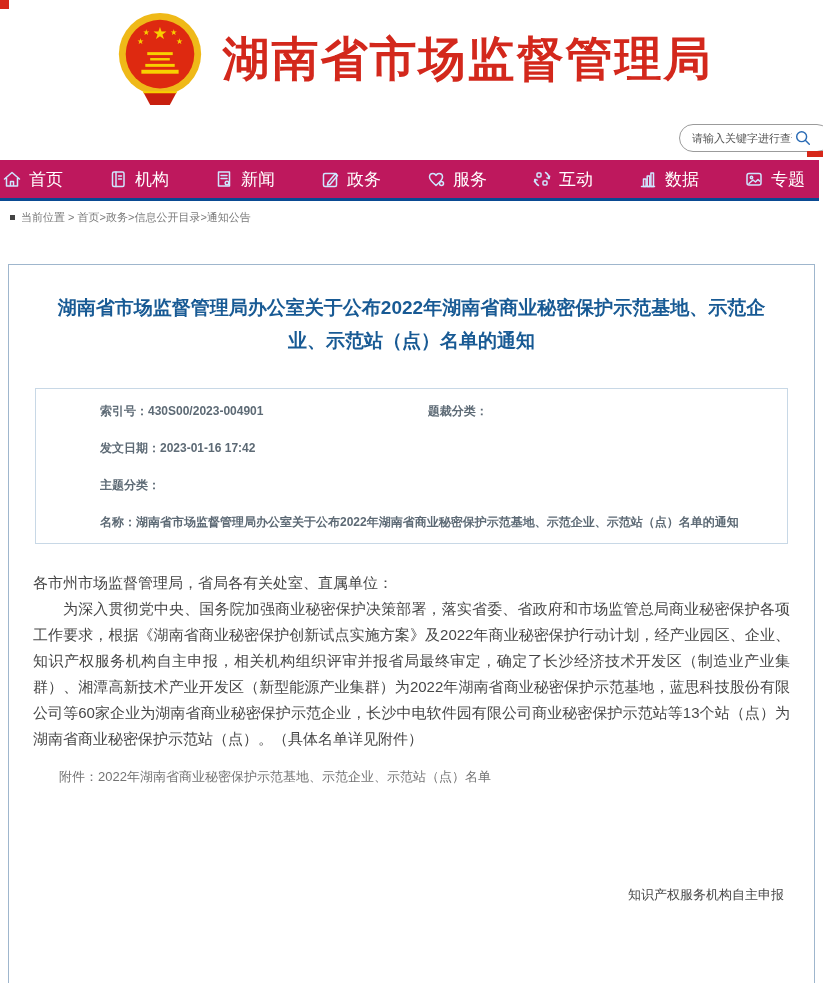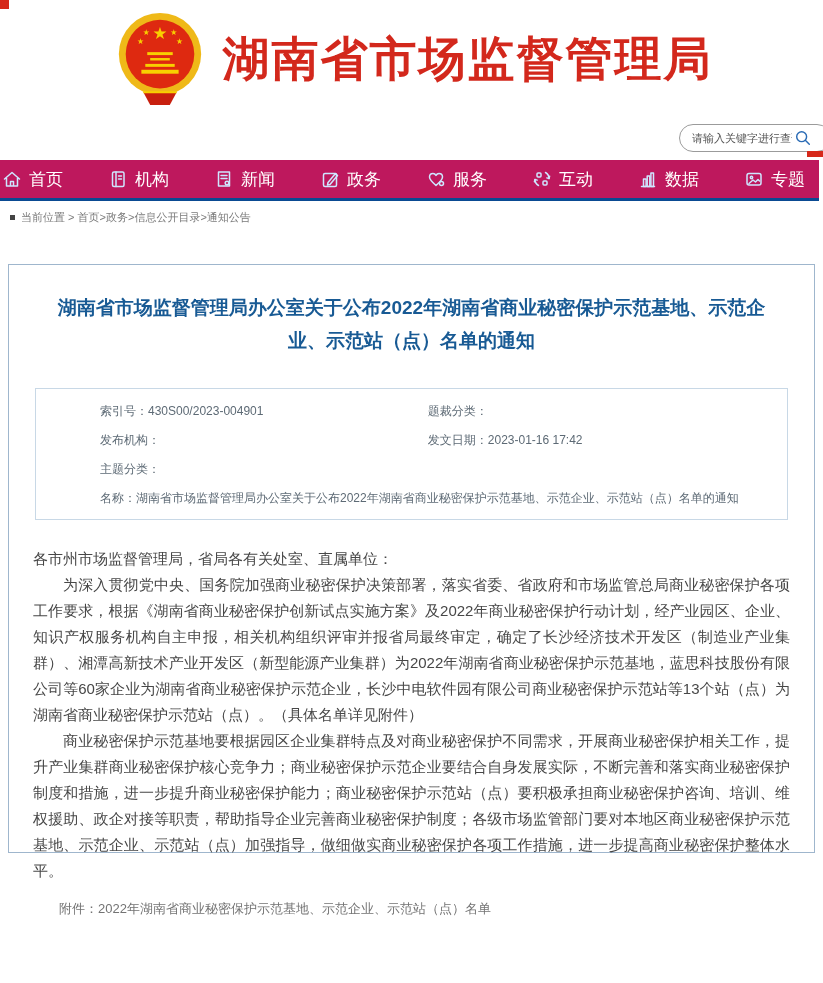--- a/index.html
+++ b/index.html
@@ -38,27 +38,27 @@
   .nav-item svg { width:20px; height:20px; stroke:#cfe6ff; fill:none;
     stroke-width:1.5; stroke-linecap:round; stroke-linejoin:round; }
 
   
   .crumb { padding:9px 4px 6px 10px; font-size:11px; color:#7b7b7b;
     display:flex; align-items:center; gap:6px; }
   .crumb-bullet { width:5px; height:5px; background:#444; display:inline-block; }
 
   
   .article { margin:33px 8px 0 8px; border:1px solid #9fb6cd; background:#fff;
-    padding:26px 24px 0 24px; height:589px; }
+    padding:26px 24px 0 24px; height:720px; }
   .doc-title { color:#185a94; font-size:19px; font-weight:bold; text-align:center;
     line-height:1.75; padding:0 10px; }
 
   .meta-box { border:1px solid #c8d8e6; margin:30px 2px 0 2px; padding:12px 18px 10px 64px;
     font-size:12px; color:#5d6a75; }
-  .meta-grid { display:grid; grid-template-columns:49% 51%; row-gap:8px; }
+  .meta-grid { display:grid; grid-template-columns:49% 51%; row-gap:16px;font-weight:bold; }
   .meta-cell { line-height:21px; white-space:nowrap; overflow:hidden; }
   .meta-full { grid-column:1 / span 2; white-space:normal; }
   .meta-label { color:#5d6a75; }
   .meta-value { color:#5d6a75; }
 
   .doc-body { margin-top:26px; font-size:15px; color:#474747; line-height:26px;
     text-align:justify; }
   .para { text-indent:2em; }
   .salutation { text-indent:0; }
   .attachment { margin-top:16px; text-indent:2em; font-size:13px; color:#737373; }
@@ -188,38 +188,34 @@
 
     <div class="meta-box">
       <div class="meta-grid">
         <div class="meta-cell">
           <span class="meta-label">索引号：</span><span class="meta-value">430S00/2023-004901</span>
         </div>
         <div class="meta-cell">
           <span class="meta-label">题裁分类：</span><span class="meta-value"></span>
         </div>
         <div class="meta-cell">
-          <span class="meta-label">发布机构：</span><span class="meta-value"></span>
-        </div>
-        <div class="meta-cell">
           <span class="meta-label">发文日期：</span><span class="meta-value">2023-01-16 17:42</span>
         </div>
         <div class="meta-cell meta-full">
           <span class="meta-label">主题分类：</span><span class="meta-value"></span>
         </div>
         <div class="meta-cell meta-full">
           <span class="meta-label">名称：</span><span class="meta-value">湖南省市场监督管理局办公室关于公布2022年湖南省商业秘密保护示范基地、示范企业、示范站（点）名单的通知</span>
         </div>
       </div>
     </div>
 
     <div class="doc-body">
       <p class="para salutation">各市州市场监督管理局，省局各有关处室、直属单位：</p>
       <p class="para">为深入贯彻党中央、国务院加强商业秘密保护决策部署，落实省委、省政府和市场监管总局商业秘密保护各项工作要求，根据《湖南省商业秘密保护创新试点实施方案》及2022年商业秘密保护行动计划，经产业园区、企业、知识产权服务机构自主申报，相关机构组织评审并报省局最终审定，确定了长沙经济技术开发区（制造业产业集群）、湘潭高新技术产业开发区（新型能源产业集群）为2022年湖南省商业秘密保护示范基地，蓝思科技股份有限公司等60家企业为湖南省商业秘密保护示范企业，长沙中电软件园有限公司商业秘密保护示范站等13个站（点）为湖南省商业秘密保护示范站（点）。（具体名单详见附件）</p>
-      <p class="para">商业秘密保护示范基地要根据园区企业集群特点及对商业秘密保护不同需求，开展商业秘密保护相关工作，提升产业集群商业秘密保护核心竞争力；商业秘密保护示范企业要结合自身发展实际，不断完善和落实商业秘密保护制度和措施，进一步提升商业秘密保护能力；商业秘密保护示范站（点）要积极承担商业秘密保护咨询、培训、维权援助、政企对接等职责，帮助指导企业完善商业秘密保护制度；各级市场监管部门要对本地区商业秘密保护示范基地、示范企业、示范站（点）加强指导，做细做实商业秘密保护各项工作措施，进一步提高商业秘密保护整体水平。</p>
     </div>
 
     <div class="attachment">附件：2022年湖南省商业秘密保护示范基地、示范企业、示范站（点）名单</div>
 
     <div class="sig-wrap">
       <div class="sig-block">
         <div class="sig-org">知识产权服务机构自主申报</div>
         
       </div>
     </div>

